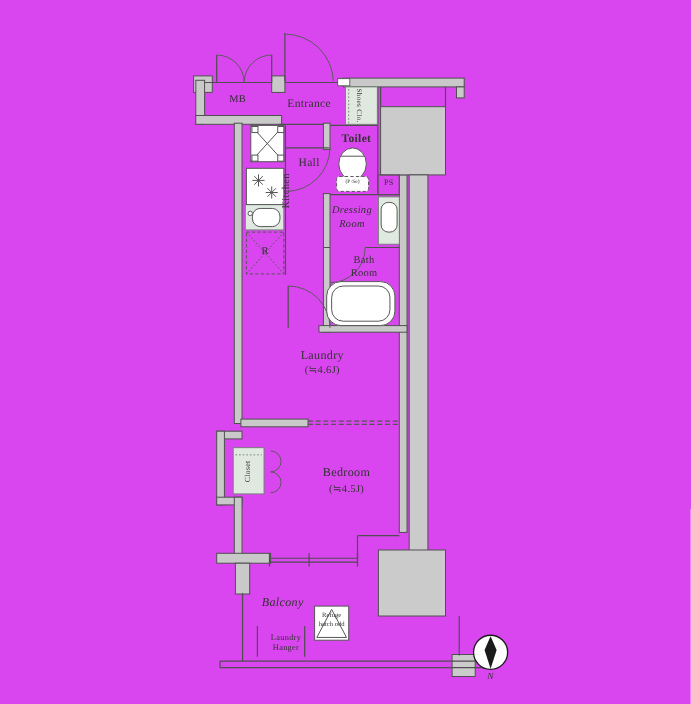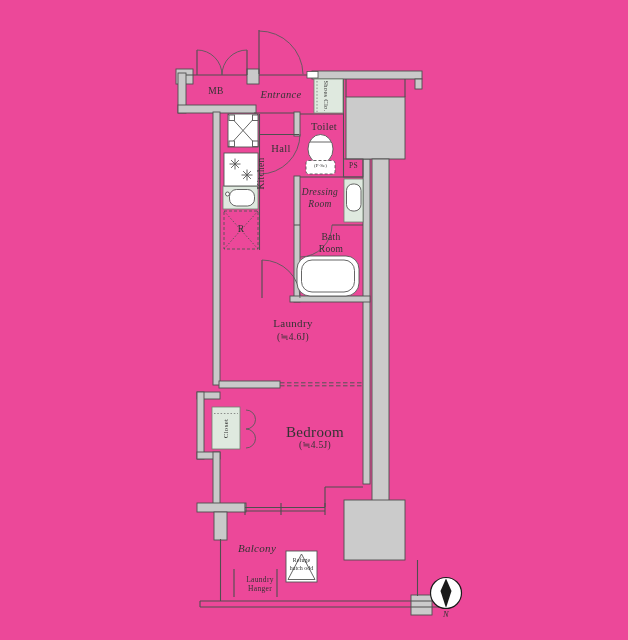--- a/index.html
+++ b/index.html
@@ -1,16 +1,16 @@
 <!DOCTYPE html>
 <html style="--wall-fill: #c9c9c9; --block-gray: #cbcbcb; --line: #4f4f4f; --fixture-green: #dfe9df; --text: #333333;"><head>
 <meta charset="utf-8">
 <style>
   html,body { margin:0; padding:0; background:#ffffff; }
-  .stage { position:relative; width:628px; height:640px; background:#ec4899; overflow:hidden;
+  .stage { position:relative; width:628px; height:640px; background:#d946ef; overflow:hidden;
            font-family:"Liberation Serif", serif; }
   .stage svg { position:absolute; left:0; top:0; }
 
   
   .walls rect { fill:var(--wall-fill,#c9c9c9); stroke:var(--line,#4f4f4f); stroke-width:.9; }
   .blocks rect { fill:var(--block-gray,#cbcbcb); stroke:var(--line,#4f4f4f); stroke-width:.9; }
   .thin path { stroke:var(--line,#4f4f4f); stroke-width:1.1; fill:none; }
   .arcs path { stroke:#5a5a5a; stroke-width:.9; fill:none; }
   .greens rect { fill:var(--fixture-green,#dfe9df); stroke:#6f7f6f; stroke-width:.8; }
   .fixtures rect, .fixtures ellipse, .fixtures circle, .fixtures path { stroke:#555; fill:#fff; stroke-width:.9; }
@@ -145,33 +145,33 @@
     <path d="M280 382.8 H363 M280 385.8 H363"></path>
   </g>
 
   <g>
     <circle cx="446" cy="593" r="15.5" fill="#fff" stroke="#1a1a1a" stroke-width="1.2"></circle>
     <polygon points="446,578.5 451.5,591 446,608 440.5,591" fill="#1a1a1a"></polygon>
   </g>
 </svg>
 
   <div class="lbl" style="left:186px; top:86px;  width:60px; font-size:9.5px;">MB</div>
-  <div class="lbl" style="left:246px; top:89px;  width:70px; font-size:10.5px;font-style:italic;">Entrance</div>
+  <div class="lbl" style="left:246px; top:89px;  width:70px; font-size:10.5px;">Entrance</div>
   <div class="lbl rot90 flex" style="left:309px; top:88px; width:34px; height:16px; font-size:6.5px; line-height:7.5px;">Shoes Clo.</div>
-  <div class="lbl" style="left:295px; top:121px; width:58px; font-size:10.5px;">Toilet</div>
+  <div class="lbl" style="left:295px; top:121px; width:58px; font-size:10.5px;font-weight:bold;">Toilet</div>
   <div class="lbl" style="left:305px; top:163px; width:31px; font-size:5px; letter-spacing:0;">(P·Se)</div>
   <div class="lbl" style="left:341px; top:162px; width:25px; font-size:7.5px;">PS</div>
   <div class="lbl" style="left:259px; top:143px; width:44px; font-size:10.5px;">Hall</div>
   <div class="lbl rotm90 flex" style="left:231px; top:167px; width:60px; height:13px; font-size:9.5px;">Kitchen</div>
   <div class="lbl" style="left:231px; top:224px; width:20px; font-size:9.5px;">R</div>
   <div class="lbl" style="left:294px; top:186px; width:52px; font-size:9.5px; line-height:12px;font-style:italic;">Dressing Room</div>
   <div class="lbl" style="left:311px; top:231px; width:40px; font-size:9.5px; line-height:12px;">Bath Room</div>
   <div class="lbl" style="left:263px; top:317px; width:60px; font-size:11px;">Laundry</div>
   <div class="lbl" style="left:265px; top:332px; width:56px; font-size:9.5px;">(≒4.6J)</div>
   <div class="lbl rotm90 flex" style="left:204px; top:423px; width:44px; height:11px; font-size:7px;">Closet</div>
-  <div class="lbl" style="left:285px; top:424px; width:60px; font-size:15px;">Bedroom</div>
+  <div class="lbl" style="left:285px; top:424px; width:60px; font-size:11px;">Bedroom</div>
   <div class="lbl" style="left:287px; top:440px; width:56px; font-size:9.5px;">(≒4.5J)</div>
   <div class="lbl" style="left:227px; top:542px; width:60px; font-size:11px;font-style:italic;">Balcony</div>
   <div class="lbl" style="left:234px; top:575px; width:52px; font-size:7.5px; line-height:9px;">Laundry Hanger</div>
   <div class="lbl" style="left:287px; top:557px; width:29px; font-size:6px; line-height:7.5px; letter-spacing:0;">Refuge hatch odd</div>
   <div class="lbl" style="left:438px; top:610px; width:16px; font-size:8.5px; font-style:italic;">N</div>
 
 </div>
 
 </body></html>

